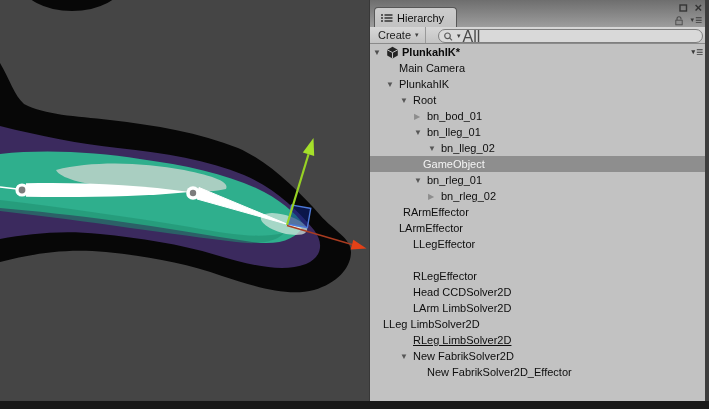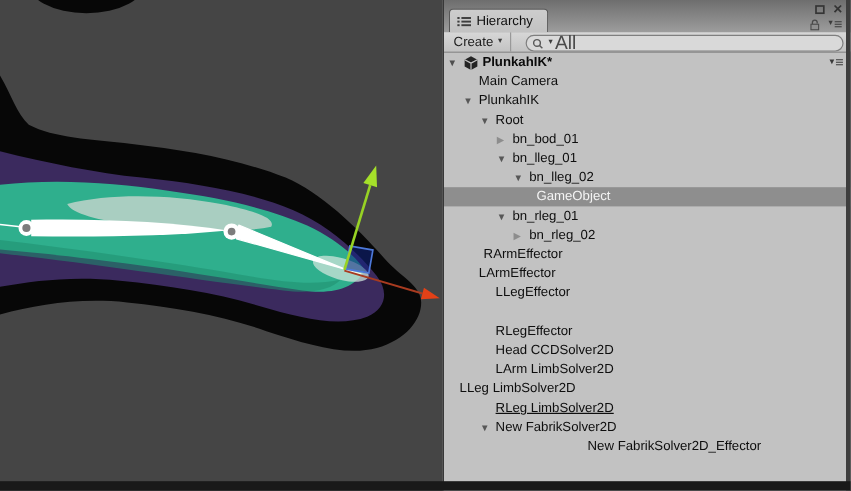--- a/index.html
+++ b/index.html
@@ -195,21 +195,21 @@
           <span>bn_bod_01</span>
         </div>
         <div class="hrow" style="padding-left: 44px;">
           <span class="foldout">▼</span>
           <span>bn_lleg_01</span>
         </div>
         <div class="hrow" style="padding-left: 58px;">
           <span class="foldout">▼</span>
           <span>bn_lleg_02</span>
         </div>
-        <div class="hrow selected" style="padding-left: 64px;">
+        <div class="hrow selected" style="padding-left: 40px;">
           <span class="foldout"></span>
           <span>GameObject</span>
         </div>
         <div class="hrow" style="padding-left: 44px;">
           <span class="foldout">▼</span>
           <span>bn_rleg_01</span>
         </div>
         <div class="hrow" style="padding-left: 58px;">
           <span class="foldout collapsed">▶</span>
           <span>bn_rleg_02</span>
@@ -243,21 +243,21 @@
           <span>LLeg LimbSolver2D</span>
         </div>
         <div class="hrow" style="padding-left: 30px; text-decoration: underline;">
           <span class="foldout"></span>
           <span>RLeg LimbSolver2D</span>
         </div>
         <div class="hrow" style="padding-left: 30px;">
           <span class="foldout">▼</span>
           <span>New FabrikSolver2D</span>
         </div>
-        <div class="hrow" style="padding-left: 32px; justify-content: center;">
+        <div class="hrow" style="padding-left: 44px;">
           <span class="foldout"></span>
           <span>New FabrikSolver2D_Effector</span>
         </div>
       </div>
   </div>
 
   <div class="right-edge"></div>
   <div class="bottom-strip"></div>
 </div>
 

